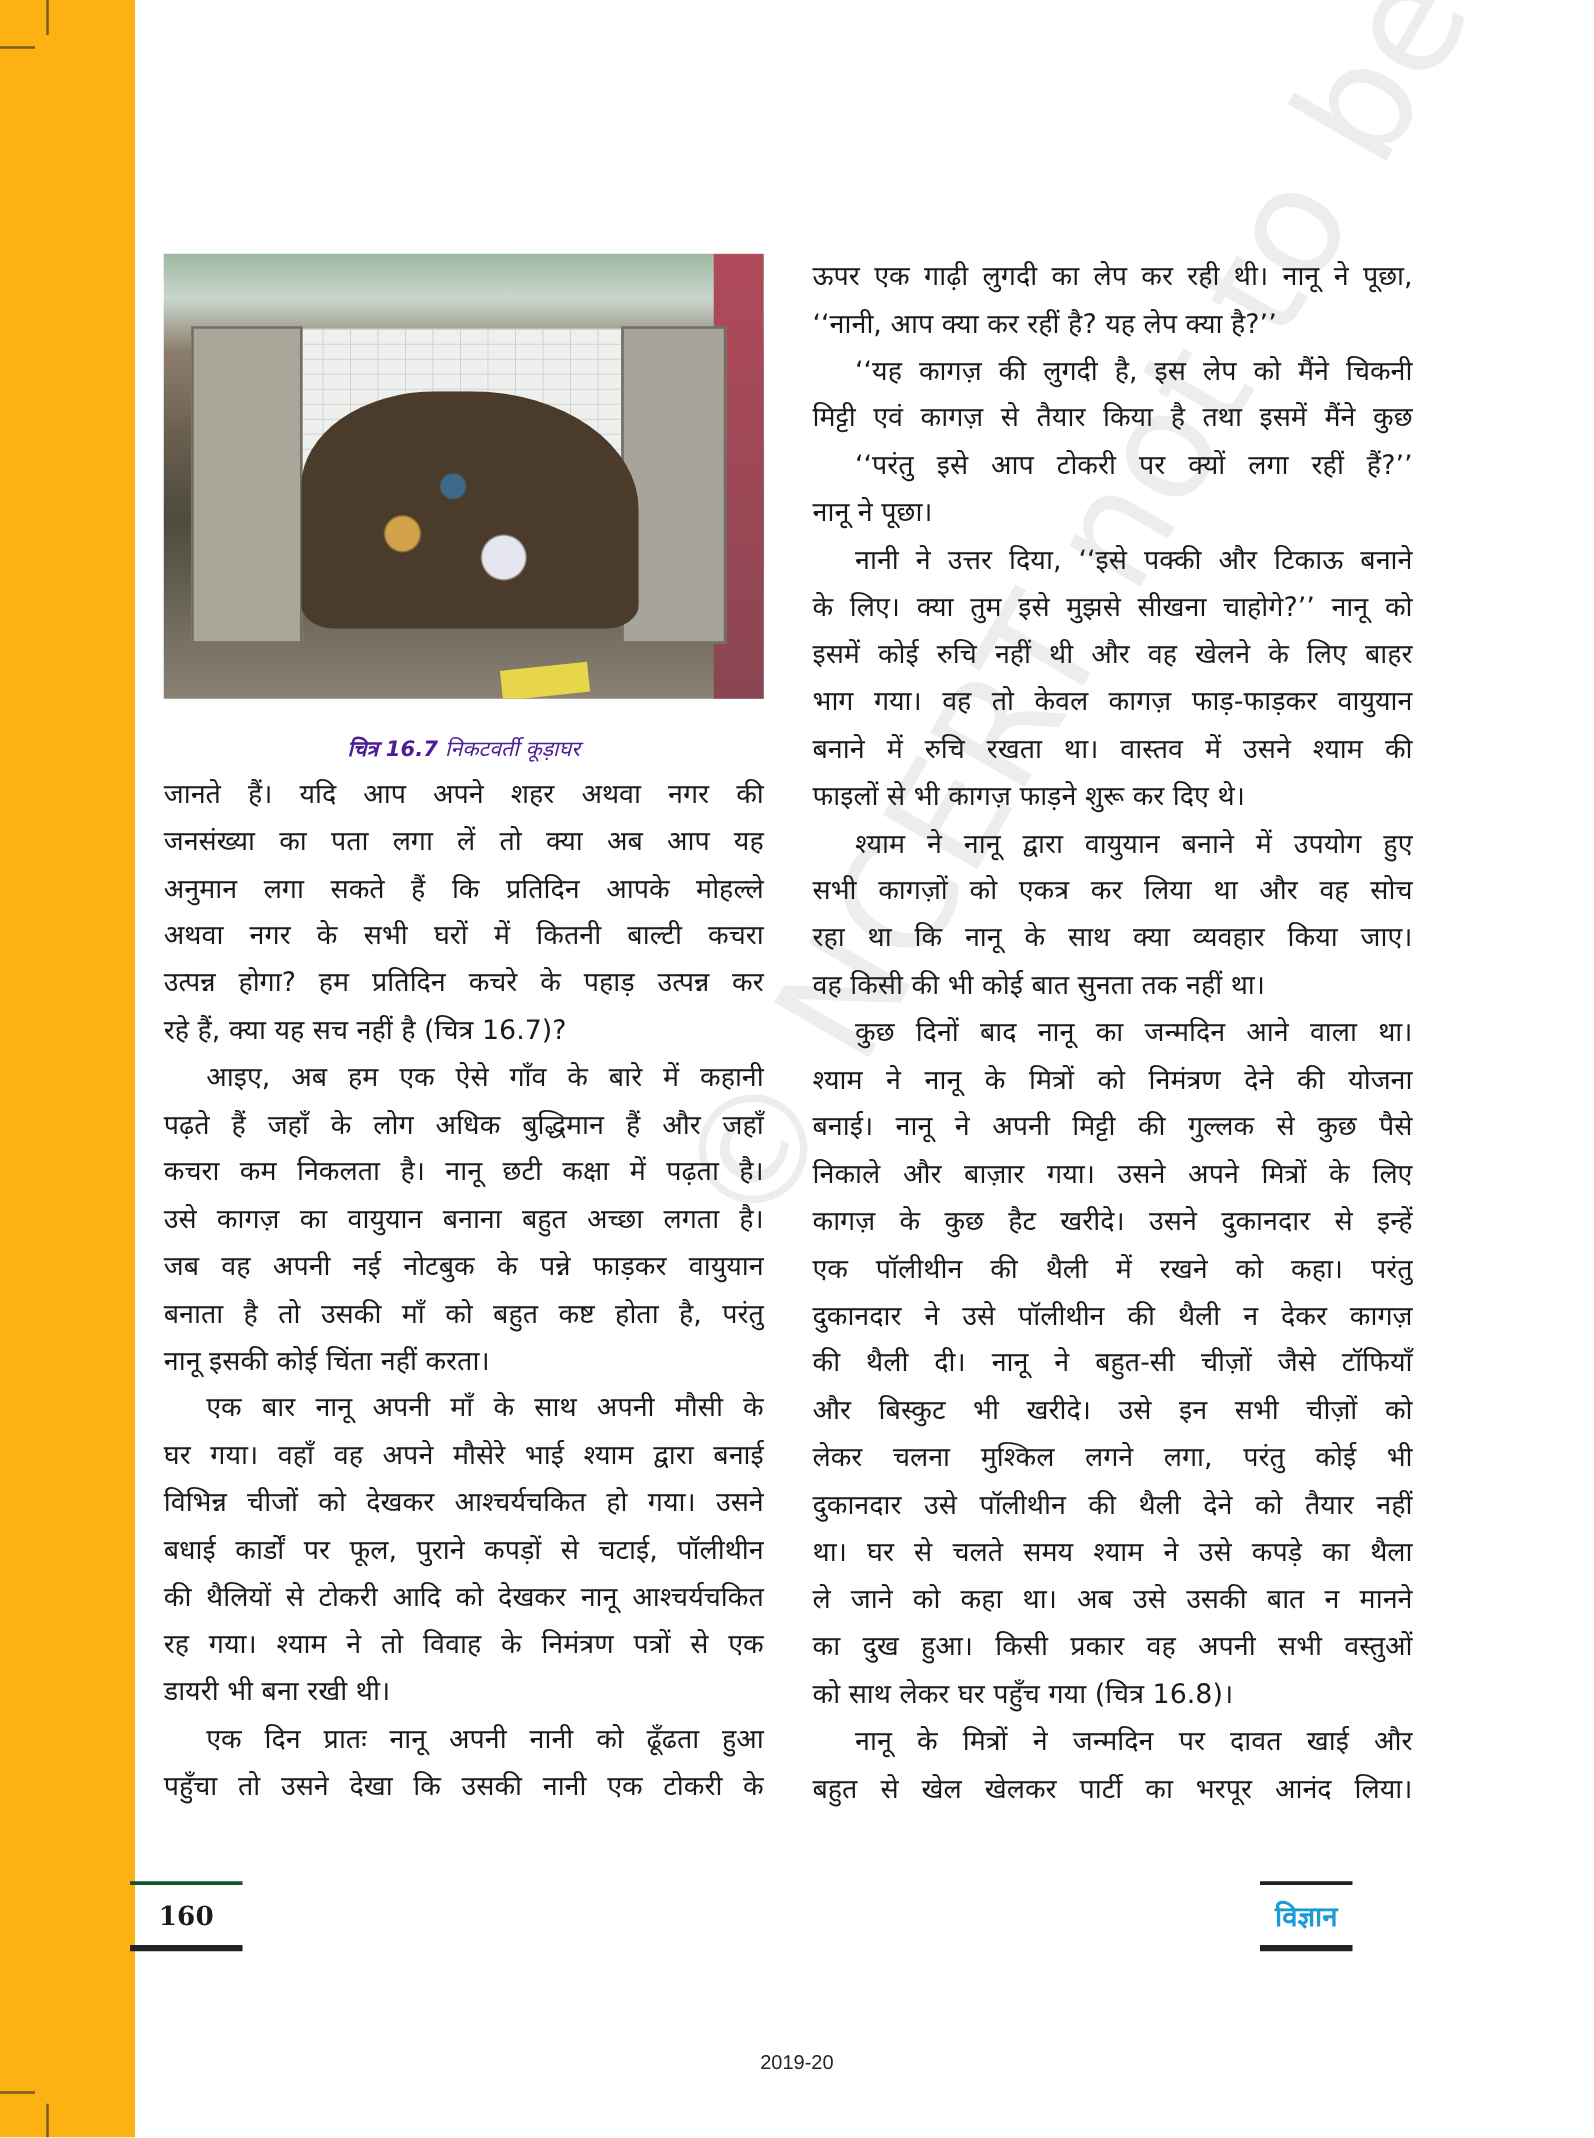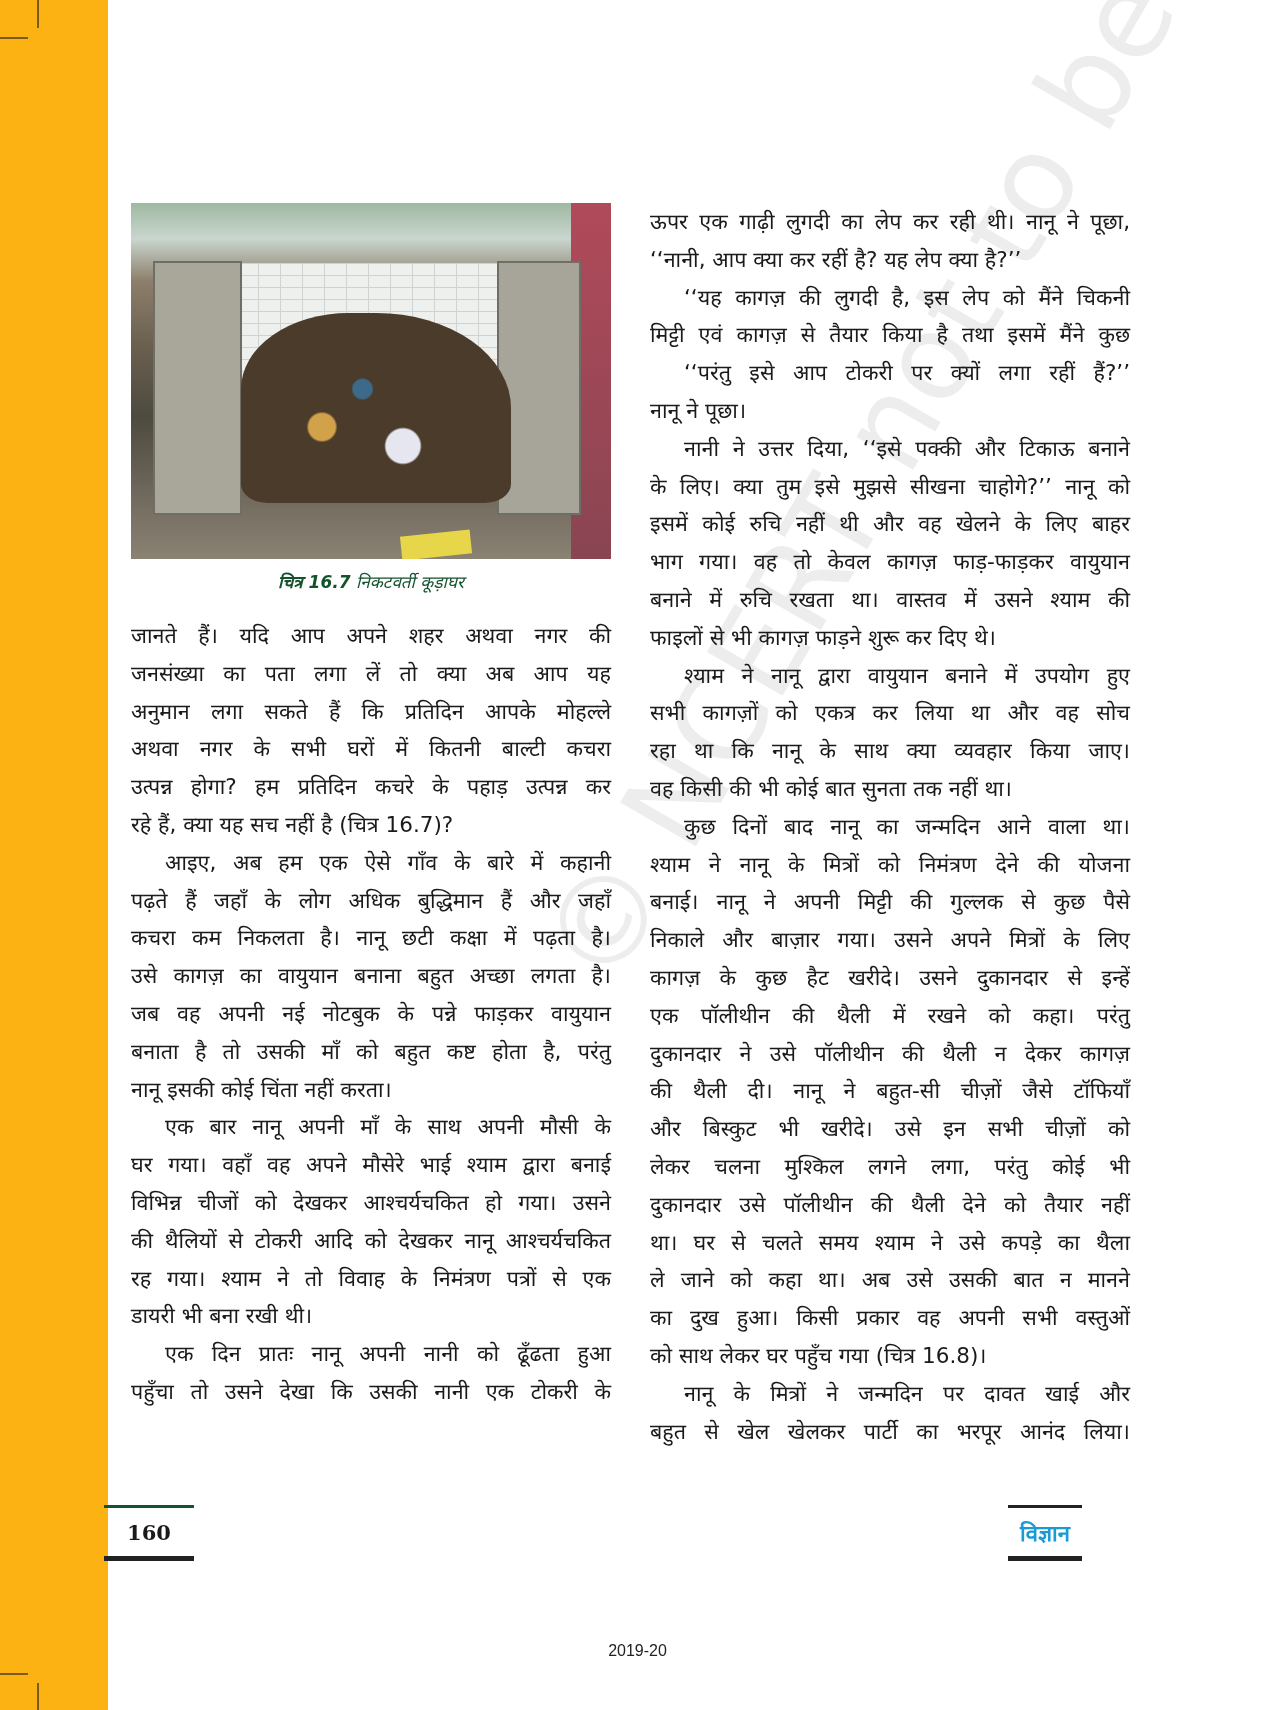--- a/index.html
+++ b/index.html
@@ -10,21 +10,21 @@
     background:linear-gradient(180deg,#9fb8a0 0%,#c9d6cf 10%,#8c7e6a 22%,#6b6050 40%,#4d4a3e 60%,#6d665a 80%,#8a8374 100%);}
   .photo .wall-l{position:absolute;left:22px;top:58px;width:85px;height:250px;background:#a8a79a;border:2px solid #6f6e66;}
   .photo .wall-r{position:absolute;right:30px;top:58px;width:80px;height:250px;background:#a7a59a;border:2px solid #6f6e66;}
   .photo .tiles{position:absolute;left:105px;top:60px;width:270px;height:120px;
     background-image:linear-gradient(#cfd2d2 1px,transparent 1px),linear-gradient(90deg,#cfd2d2 1px,transparent 1px);
     background-size:22px 12px;background-color:#eef0ee;}
   .photo .pink{position:absolute;right:0;top:0;width:40px;height:356px;background:linear-gradient(180deg,#b04a5a,#8a4552);}
   .photo .garbage{position:absolute;left:110px;top:110px;width:270px;height:190px;border-radius:40% 50% 10% 10%;
     background:radial-gradient(circle at 30% 60%,#d2a24a 0 6%,transparent 7%),radial-gradient(circle at 60% 70%,#e6e6f0 0 8%,transparent 9%),radial-gradient(circle at 45% 40%,#3d6a8a 0 5%,transparent 6%),#4a3b2a;}
   .photo .box{position:absolute;left:270px;top:330px;width:70px;height:24px;background:#e8d64a;transform:rotate(-6deg);}
-  .caption{position:absolute;left:131px;top:570px;width:480px;text-align:center;font-size:17px;font-style:italic;color:#14532d;}
+  .caption{position:absolute;left:131px;top:587px;width:480px;text-align:center;font-size:17px;font-style:italic;color:#4c1d95;}
   .caption b{font-weight:bold;}
   .col{position:absolute;font-size:21.5px;line-height:37.8px;}
   .col-left{left:131px;top:617px;width:480px;}
   .col-right{left:650px;top:203px;width:480px;}
   .ln{display:block;text-align:justify;text-align-last:justify;white-space:nowrap;height:37.8px;overflow:visible;}
   .ln.last{text-align-last:left;}
   .ln.ind{padding-left:34px;}
   .watermark{position:absolute;left:400px;top:600px;width:700px;font-size:120px;color:rgba(0,0,0,0.07);transform:rotate(-60deg);transform-origin:center;white-space:nowrap;pointer-events:none;font-family:"DejaVu Sans",sans-serif;}
   .folio{position:absolute;top:1505px;height:48px;display:flex;align-items:center;justify-content:center;}
   .folio-l{left:104px;width:90px;border-top:3px solid #14532d;border-bottom:5px solid #222;font-family:"DejaVu Serif",serif;font-weight:bold;font-size:21px;}
@@ -66,20 +66,21 @@
     <span class="ln ind">आइए, अब हम एक ऐसे गाँव के बारे में कहानी</span>
     <span class="ln">पढ़ते हैं जहाँ के लोग अधिक बुद्धिमान हैं और जहाँ</span>
     <span class="ln">कचरा कम निकलता है। नानू छटी कक्षा में पढ़ता है।</span>
     <span class="ln">उसे कागज़ का वायुयान बनाना बहुत अच्छा लगता है।</span>
     <span class="ln">जब वह अपनी नई नोटबुक के पन्ने फाड़कर वायुयान</span>
     <span class="ln">बनाता है तो उसकी माँ को बहुत कष्ट होता है, परंतु</span>
     <span class="ln last">नानू इसकी कोई चिंता नहीं करता।</span>
     <span class="ln ind">एक बार नानू अपनी माँ के साथ अपनी मौसी के</span>
     <span class="ln">घर गया। वहाँ वह अपने मौसेरे भाई श्याम द्वारा बनाई</span>
     <span class="ln">विभिन्न चीजों को देखकर आश्चर्यचकित हो गया। उसने</span>
+    <span class="ln">बधाई कार्डों पर फूल, पुराने कपड़ों से चटाई, पॉलीथीन</span>
     <span class="ln">की थैलियों से टोकरी आदि को देखकर नानू आश्चर्यचकित</span>
     <span class="ln">रह गया। श्याम ने तो विवाह के निमंत्रण पत्रों से एक</span>
     <span class="ln last">डायरी भी बना रखी थी।</span>
     <span class="ln ind">एक दिन प्रातः नानू अपनी नानी को ढूँढता हुआ</span>
     <span class="ln">पहुँचा तो उसने देखा कि उसकी नानी एक टोकरी के</span>
   </div>
 <div class="col col-right" id="right-col">
     <span class="ln">ऊपर एक गाढ़ी लुगदी का लेप कर रही थी। नानू ने पूछा,</span>
     <span class="ln last">‘‘नानी, आप क्या कर रहीं है? यह लेप क्या है?’’</span>
     <span class="ln ind">‘‘यह कागज़ की लुगदी है, इस लेप को मैंने चिकनी</span>

